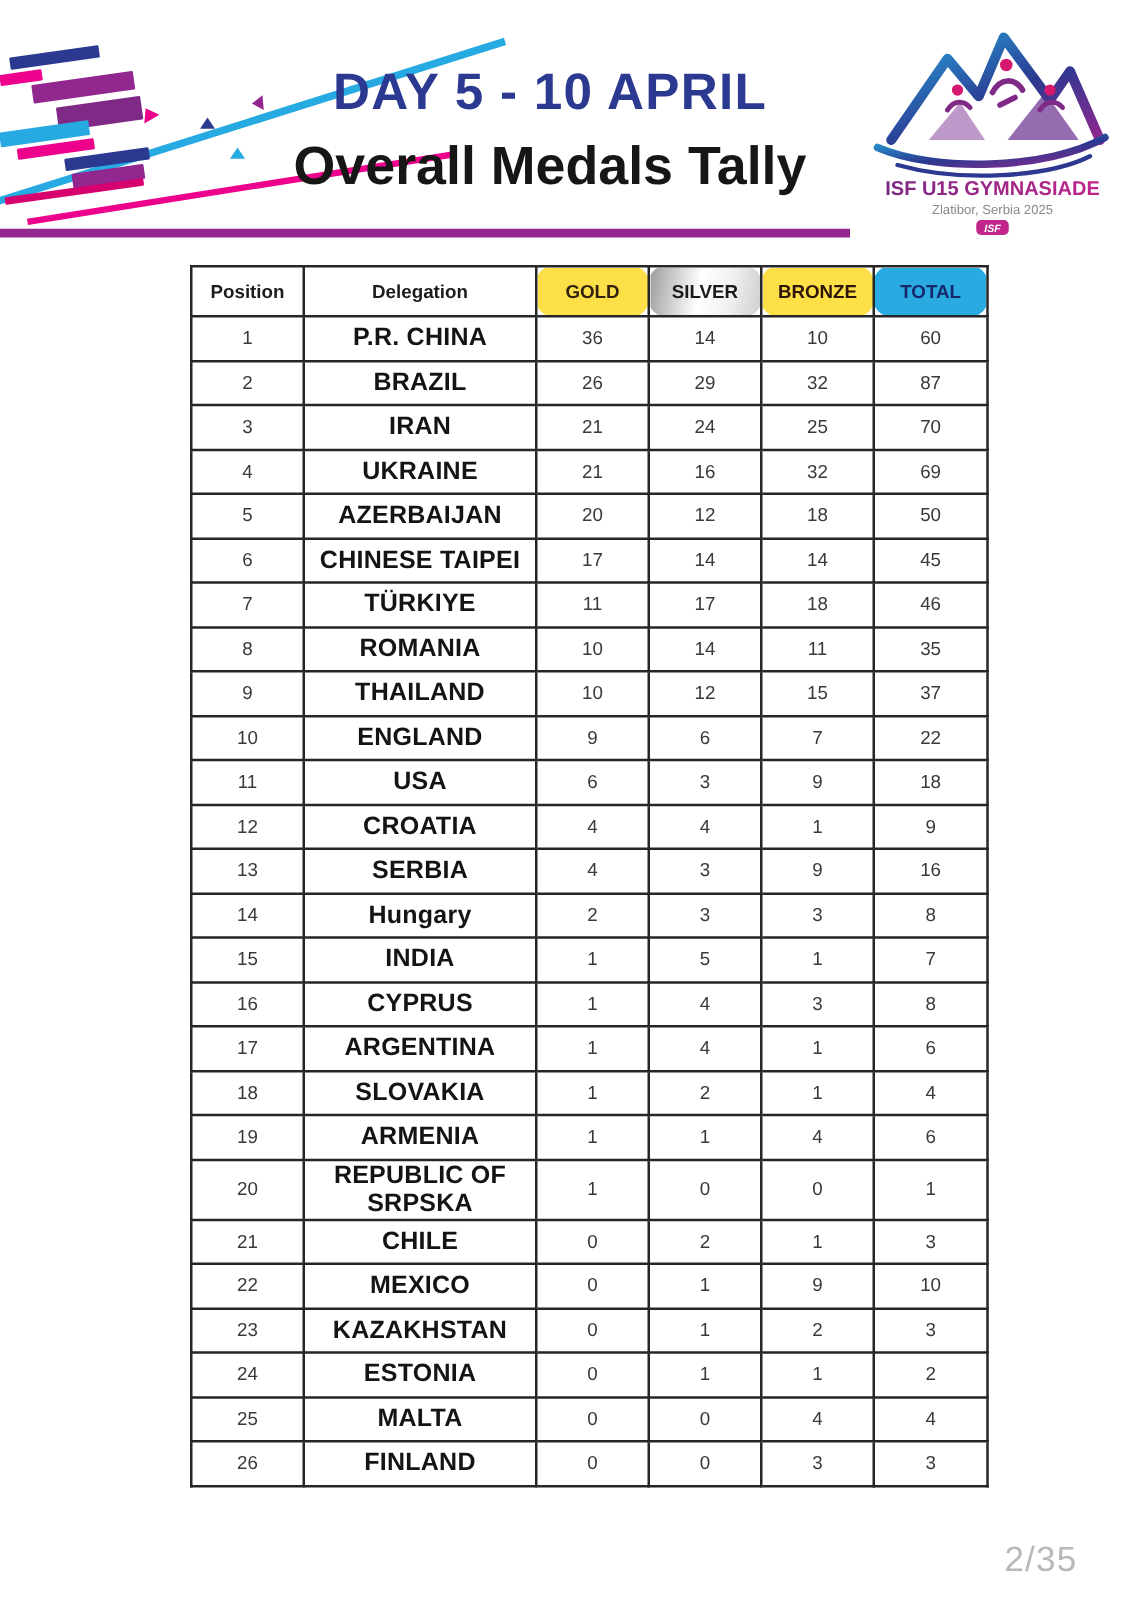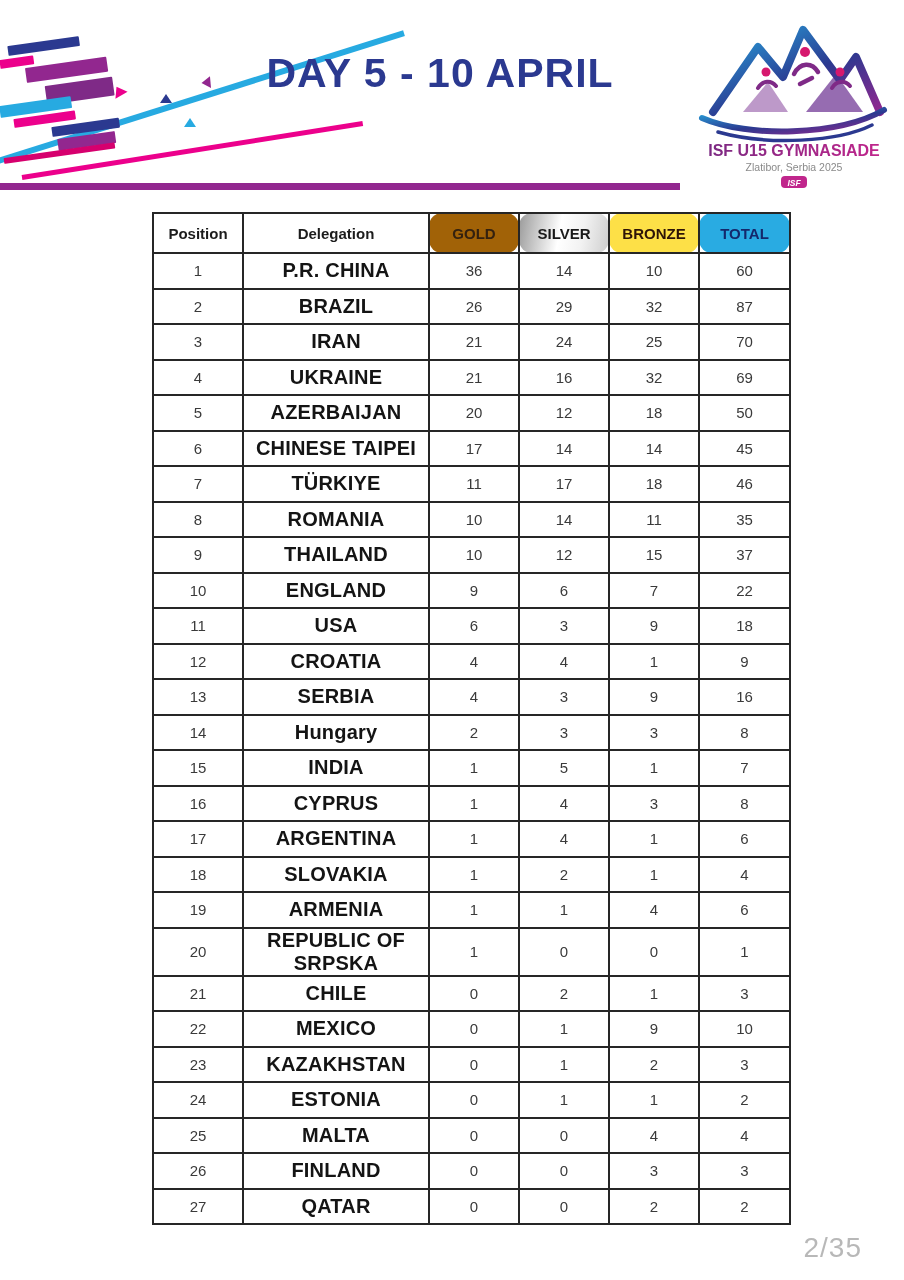--- a/index.html
+++ b/index.html
@@ -18,21 +18,21 @@
   .title-main{margin:0;font-size:41px;font-weight:800;letter-spacing:1px;color:#2B3990;}
   .title-sub{margin:12px 0 0 0;font-size:43px;font-weight:800;color:#161616;}
   .logo{position:absolute;left:688px;top:12px;width:212px;height:180px;}
   
   .tally{position:absolute;left:152px;top:212px;}
   table{border-collapse:collapse;table-layout:fixed;width:637px;}
   th,td{border:2px solid #262626;text-align:center;vertical-align:middle;padding:0 4px;overflow:hidden;}
   th{height:38px;font-size:15px;font-weight:700;color:#1c1c1c;background:#ffffff;border-radius:13px;}
   td{height:33.5px;font-size:15px;color:#3a3a3a;background:#ffffff;}
   td.delegation-cell{font-weight:700;color:#141414;font-size:20px;letter-spacing:.2px;}
-  th.gold{background:#a16207;color:#33210f;}
+  th.gold{background:#fde047;color:#33210f;}
   th.silver{background:linear-gradient(100deg,#9c9c9c 0%,#ffffff 45%,#f2f2f2 70%,#cfcfcf 100%);color:#1a1a1a;margin-top:40px;}
   th.bronze{background:#fde047;color:#2d1407;}
   th.total{background:#29ABE2;color:#14286B;}
   col.c-pos{width:90px;} col.c-del{width:186px;} col.c-med{width:90px;} col.c-tot{width:91px;}
   
   .page-indicator{position:absolute;right:42px;bottom:16px;font-size:28px;color:#b8b8b8;letter-spacing:1px;}
 </style>
 </head>
 <body>
 
@@ -51,20 +51,21 @@
     <div class="bar" style="left:58px;top:129px;width:58px;height:12px;background:#92278F;"></div>
     <div class="bar" style="left:4px;top:148px;width:112px;height:6px;background:#D6006E;"></div>
     <div class="tri" style="left:112px;top:76px;border-left:7px solid transparent;border-right:7px solid transparent;border-bottom:10px solid #EC008C;transform:rotate(-30deg);"></div>
     <div class="tri" style="left:160px;top:84px;border-left:6px solid transparent;border-right:6px solid transparent;border-bottom:9px solid #2B3990;"></div>
     <div class="tri" style="left:200px;top:68px;border-left:6px solid transparent;border-right:6px solid transparent;border-bottom:9px solid #92278F;transform:rotate(-95deg);"></div>
     <div class="tri" style="left:184px;top:108px;border-left:6px solid transparent;border-right:6px solid transparent;border-bottom:9px solid #27AAE1;"></div>
   </div>
 
   <div class="title-block">
     <h1 class="title-main">DAY 5 - 10 APRIL</h1>
+    <h2 class="title-sub">Overall Medals Tally</h2>
   </div>
 
   <svg class="logo" viewBox="0 0 212 180">
     <defs>
       <linearGradient id="mgrad" x1="0" y1="0" x2="1" y2="1">
         <stop offset="0" stop-color="#27AAE1"></stop>
           <stop offset="0.55" stop-color="#2B3990"></stop>
           <stop offset="1" stop-color="#92278F"></stop>
       </linearGradient>
       <linearGradient id="tgrad" x1="0" y1="0" x2="1" y2="0">
@@ -318,25 +319,17 @@
     <td>4</td>
   </tr>
         <tr>
     <td>26</td>
     <td class="delegation-cell">FINLAND</td>
     <td>0</td>
     <td>0</td>
     <td>3</td>
     <td>3</td>
   </tr>
-        <tr>
-    <td>27</td>
-    <td class="delegation-cell">QATAR</td>
-    <td>0</td>
-    <td>0</td>
-    <td>2</td>
-    <td>2</td>
-  </tr>
       </tbody>
   </table>
 </div>
 
 <div class="page-indicator">2/35</div>
 
 </body></html>

